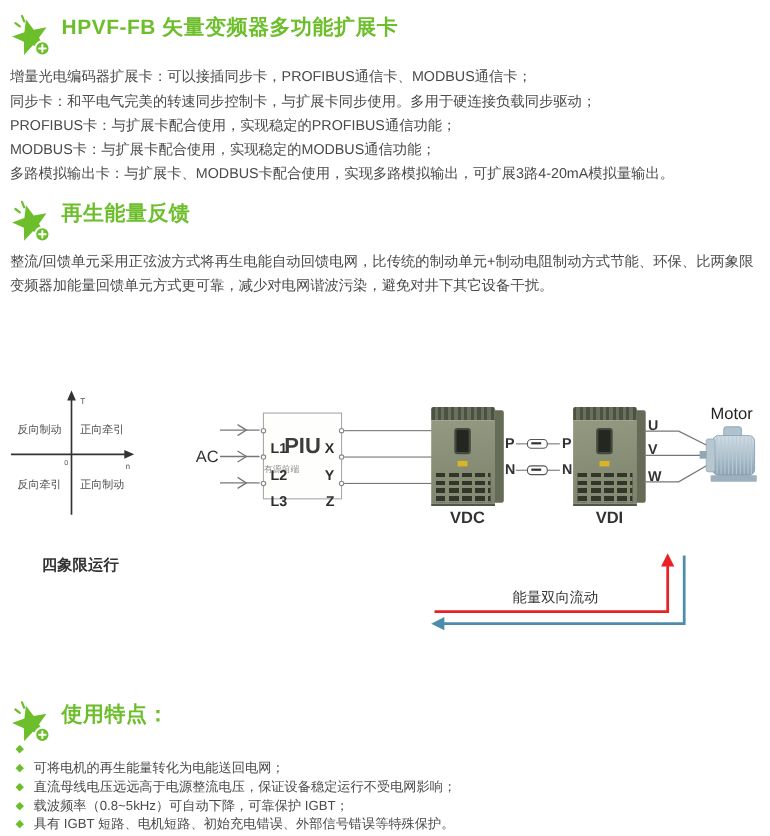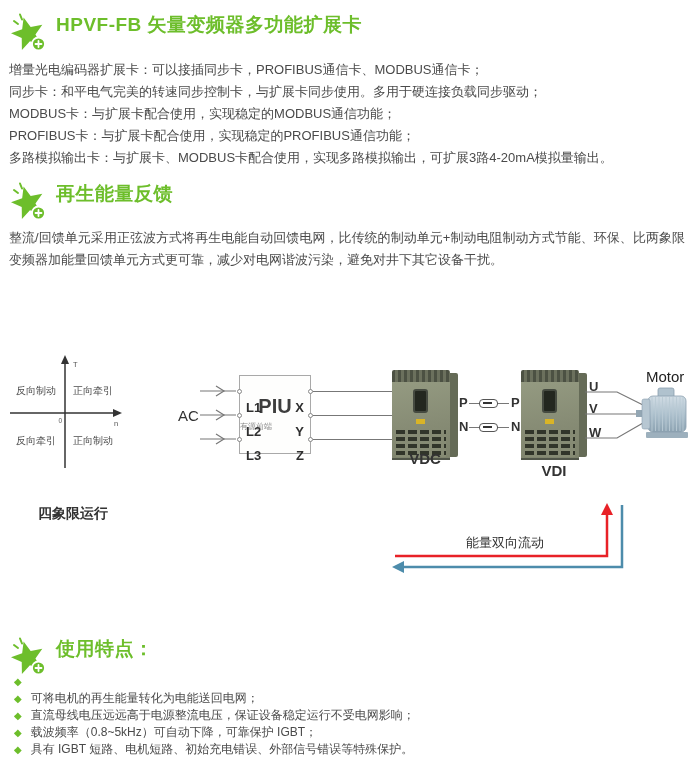--- a/index.html
+++ b/index.html
@@ -71,22 +71,22 @@
       <polygon fill="#6dbe2b" transform="rotate(-15 20 22)" points="20,5 24.4,15.9 36.2,16.8 27.1,24.3 30,35.8 20,29.5 10,35.8 12.9,24.3 3.8,16.8 15.6,15.9"></polygon>
       <circle cx="30.5" cy="32" r="6.5" fill="#6dbe2b" stroke="#ffffff" stroke-width="1.8"></circle>
       <path d="M27.5 32 H33.5 M30.5 29 V35" stroke="#ffffff" stroke-width="1.8" stroke-linecap="round"></path>
     </svg>
     <h2 class="sec-title">HPVF-FB 矢量变频器多功能扩展卡</h2>
   </div>
 
   <div class="text-block" style="top:59px">
     <div>增量光电编码器扩展卡：可以接插同步卡，PROFIBUS通信卡、MODBUS通信卡；</div>
     <div>同步卡：和平电气完美的转速同步控制卡，与扩展卡同步使用。多用于硬连接负载同步驱动；</div>
+    <div>PROFIBUS卡：与扩展卡配合使用，实现稳定的PROFIBUS通信功能；</div>
     <div>MODBUS卡：与扩展卡配合使用，实现稳定的MODBUS通信功能；</div>
-    <div>PROFIBUS卡：与扩展卡配合使用，实现稳定的PROFIBUS通信功能；</div>
     <div>多路模拟输出卡：与扩展卡、MODBUS卡配合使用，实现多路模拟输出，可扩展3路4-20mA模拟量输出。</div>
   </div>
 
   <div class="sec-header" style="top:181px">
     <svg class="star-svg" viewBox="0 0 40 40">
       <path d="M6 9 L10 12 M12 2.5 L14 7.5" stroke="#6dbe2b" stroke-width="2" stroke-linecap="round" fill="none"></path>
       <polygon fill="#6dbe2b" transform="rotate(-15 20 22)" points="20,5 24.4,15.9 36.2,16.8 27.1,24.3 30,35.8 20,29.5 10,35.8 12.9,24.3 3.8,16.8 15.6,15.9"></polygon>
       <circle cx="30.5" cy="32" r="6.5" fill="#6dbe2b" stroke="#ffffff" stroke-width="1.8"></circle>
       <path d="M27.5 32 H33.5 M30.5 29 V35" stroke="#ffffff" stroke-width="1.8" stroke-linecap="round"></path>
     </svg>
@@ -149,21 +149,21 @@
 
     <div class="drive" style="left:392px;top:20px">
       <div class="drv-side"></div>
       <div class="drv-top"></div>
       <div class="drv-face">
         <div class="drv-display"></div>
         <div class="drv-tag"></div>
         <div class="drv-vents"></div>
       </div>
     </div>
-    <div class="drive-label" style="left:392px;top:100px">VDC</div>
+    <div class="drive-label" style="left:392px;top:112px">VDC</div>
 
     <span class="dc-label" style="left:459px;top:45px">P</span>
     <div class="hline" style="left:469px;top:53px;width:40px"></div>
     <div class="fuse" style="left:479px;top:49px"></div>
     <span class="dc-label" style="left:511px;top:45px">P</span>
     <span class="dc-label" style="left:459px;top:69px">N</span>
     <div class="hline" style="left:469px;top:77px;width:40px"></div>
     <div class="fuse" style="left:479px;top:73px"></div>
     <span class="dc-label" style="left:511px;top:69px">N</span>
 

